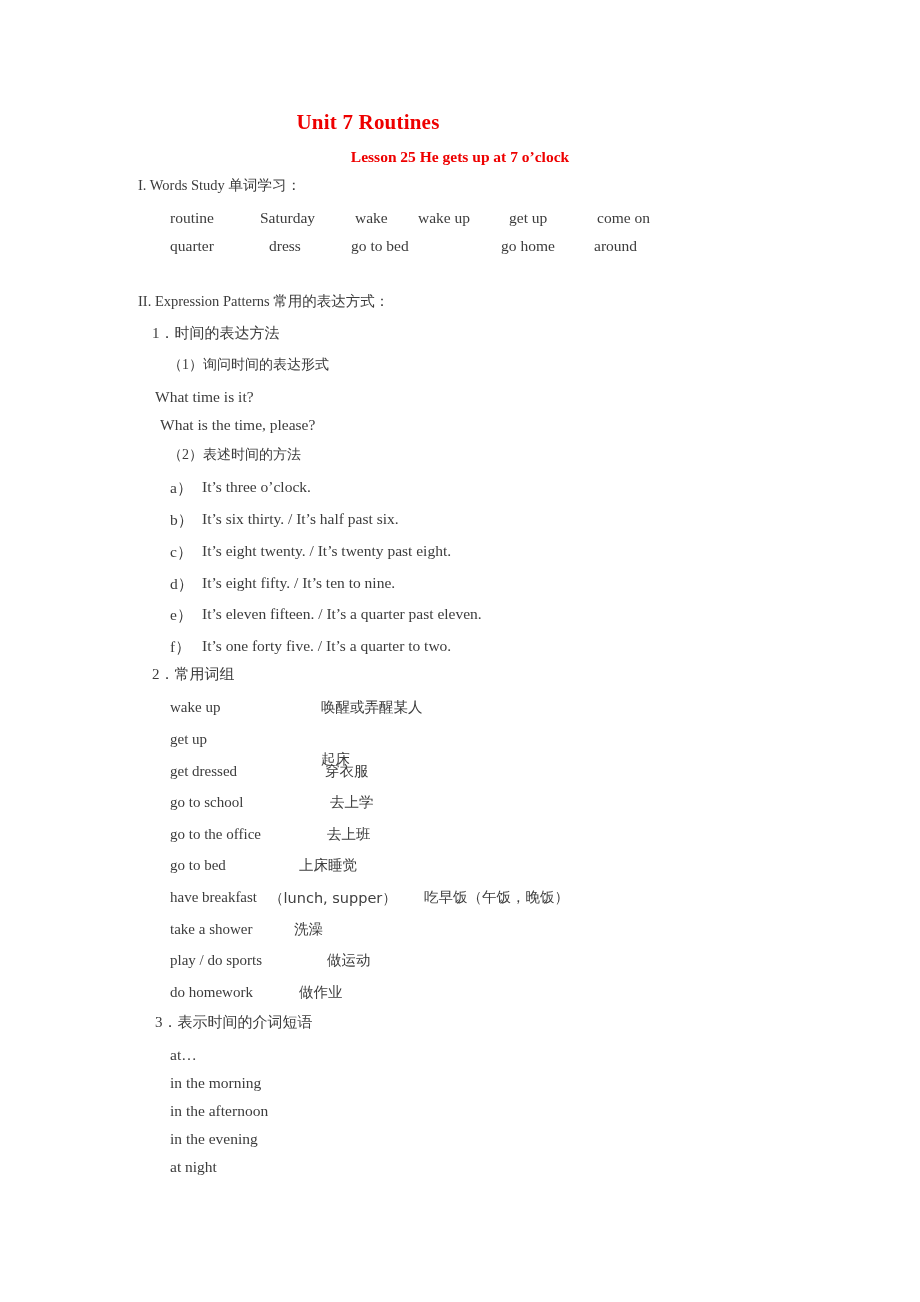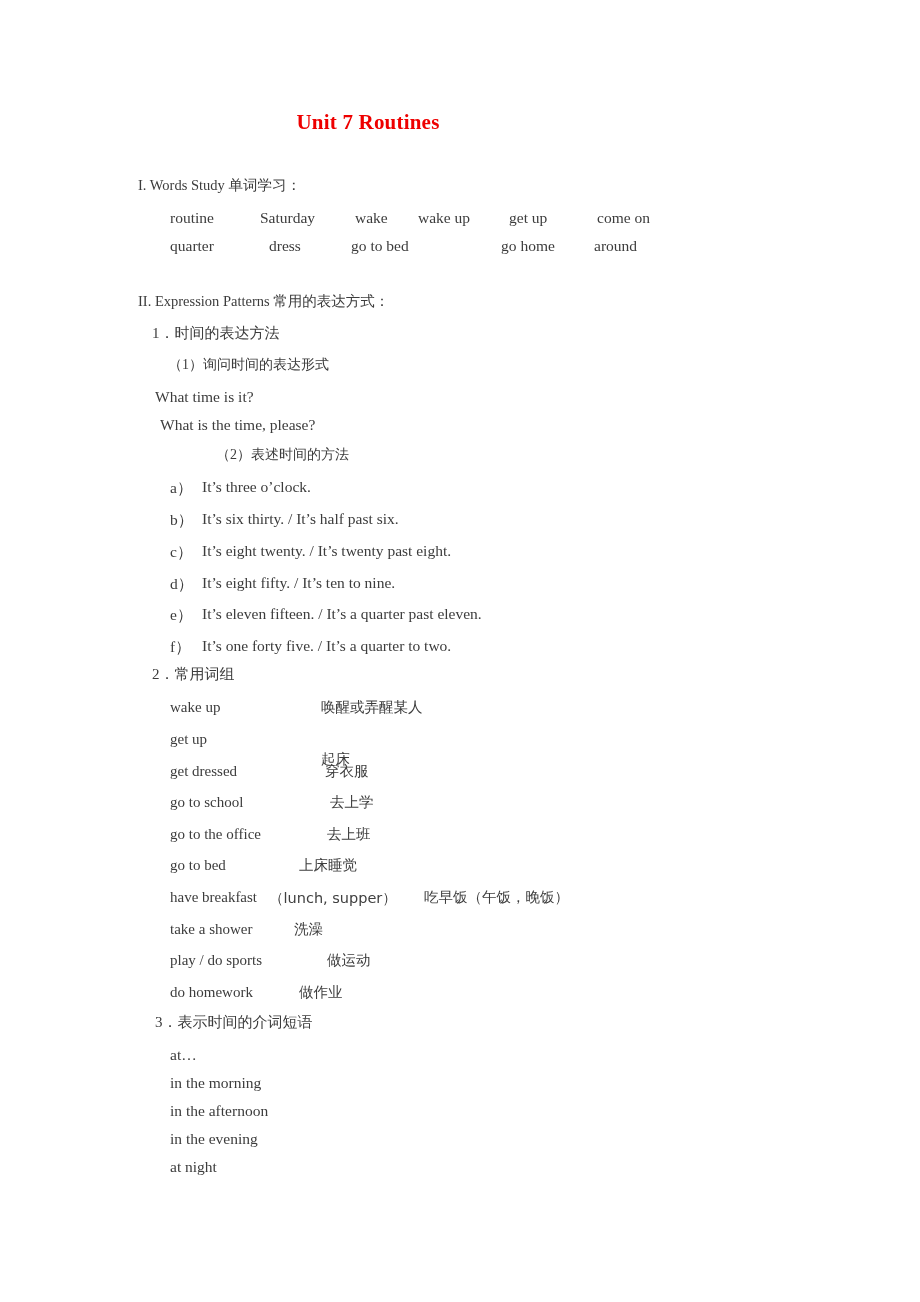--- a/index.html
+++ b/index.html
@@ -64,20 +64,21 @@
 
   .item-letter { position: absolute; font-size: 15.5px; white-space: pre; color: #3c3c3c; }
   .item-text   { position: absolute; font-size: 15.5px; white-space: pre; color: #3c3c3c; }
 </style>
 </head>
 <body>
 
 <div class="page">
 
   <div class="doc-title">Unit 7 Routines</div>
+  <div class="doc-subtitle">Lesson 25  He gets up at 7 o’clock</div>
 
   <div class="line cn" style="left:138px; top:178px;">I. Words Study 单词学习：</div>
 
   <div class="word" style="left:170px; top:209px;">routine</div>
   <div class="word" style="left:260px; top:209px;">Saturday</div>
   <div class="word" style="left:355px; top:209px;">wake</div>
   <div class="word" style="left:418px; top:209px;">wake up</div>
   <div class="word" style="left:509px; top:209px;">get up</div>
   <div class="word" style="left:597px; top:209px;">come on</div>
 
@@ -88,21 +89,21 @@
   <div class="word" style="left:594px; top:237px;">around</div>
 
   <div class="line cn" style="left:138px; top:294px;">II. Expression Patterns 常用的表达方式：</div>
 
   <div class="line cn" style="left:152px; top:325px; font-size:15px;">1．时间的表达方法</div>
   <div class="line cn" style="left:168px; top:357px; font-size:14px;">（1）询问时间的表达形式</div>
 
   <div class="line" style="left:155px; top:388px;">What time is it?</div>
   <div class="line" style="left:160px; top:416px;">What is the time, please?</div>
 
-  <div class="line cn" style="left:168px; top:447px; font-size:14px;margin-left:48px;">（2）表述时间的方法</div>
+  <div class="line cn" style="left:168px; top:447px; font-size:14px;">（2）表述时间的方法</div>
 
   <div class="item-letter" style="left:170px; top:478px;">a）</div>
   <div class="item-text" style="left:202px; top:478px;">It’s three o’clock.</div>
 
   <div class="item-letter" style="left:170px; top:510px;">b）</div>
   <div class="item-text" style="left:202px; top:510px;">It’s six thirty. / It’s half past six.</div>
 
   <div class="item-letter" style="left:170px; top:542px;">c）</div>
   <div class="item-text" style="left:202px; top:542px;">It’s eight twenty. / It’s twenty past eight.</div>
 

